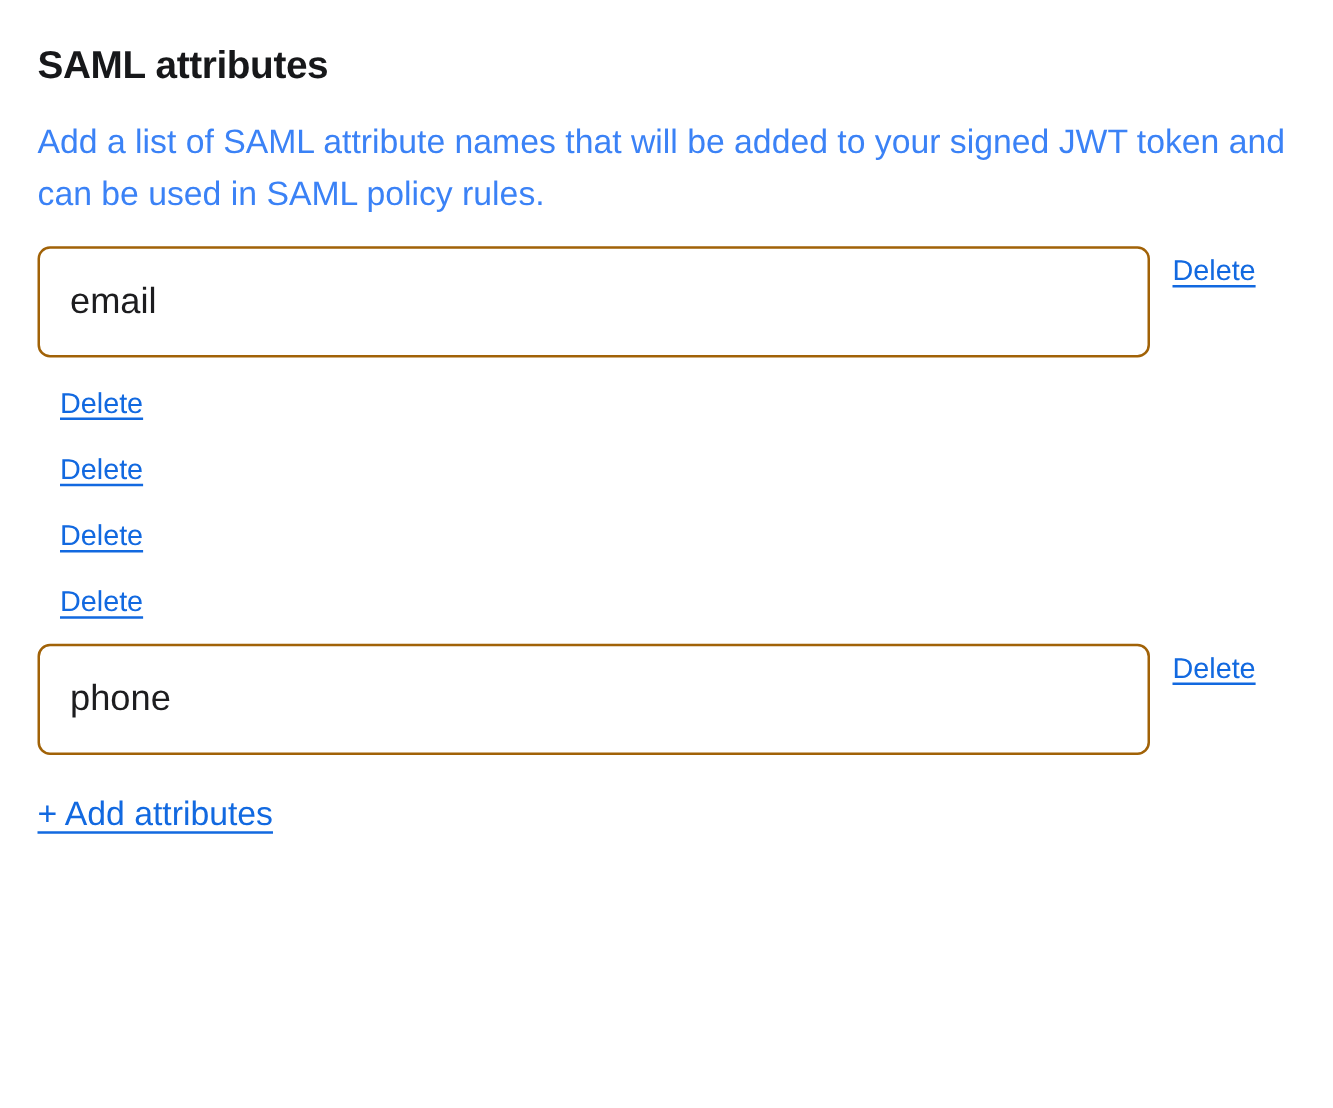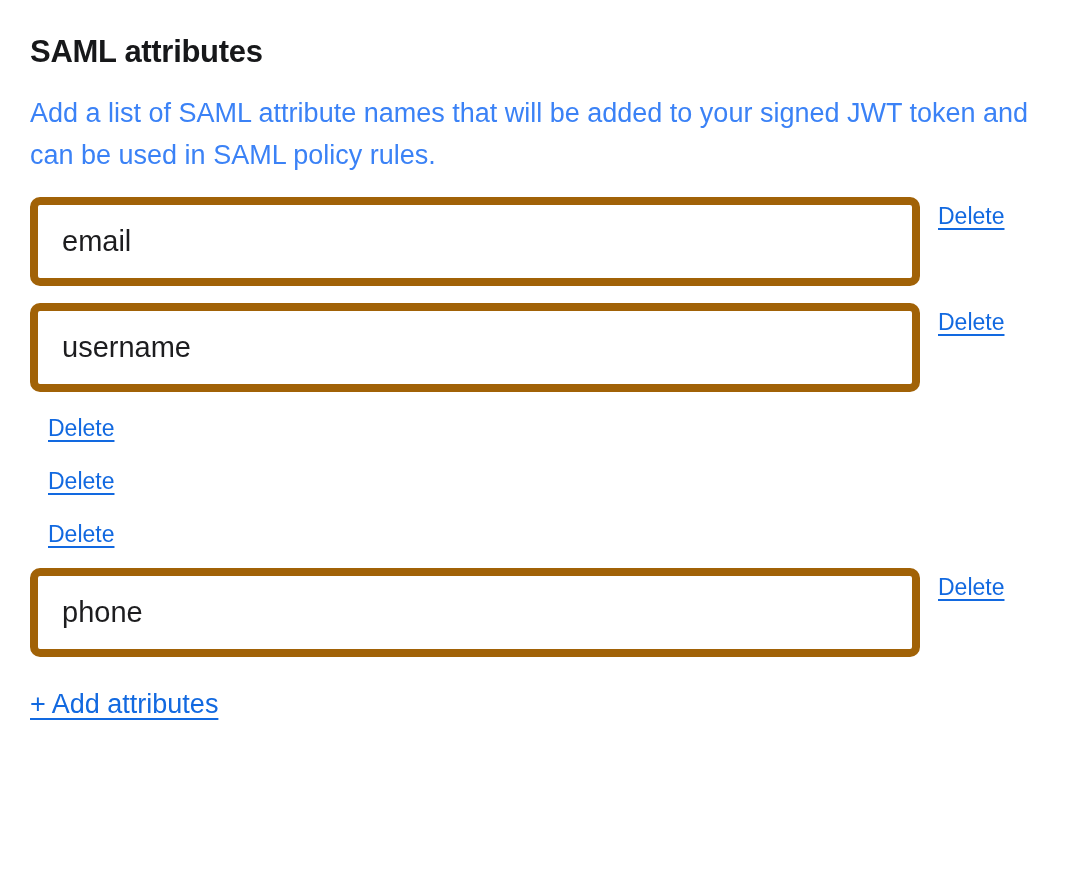--- a/index.html
+++ b/index.html
@@ -31,21 +31,21 @@
     color: #3b82f6;
   }
   .attr-row {
     display: flex;
     align-items: flex-start;
     margin-bottom: 17px;
   }
   input.attr-input {
     width: 890px;
     height: 89px;
-    border: 8px solid #a16207;
+    border: 2px solid #a16207;
     border-radius: 10px;
     background: #ffffff;
     font-family: "Liberation Sans", "DejaVu Sans", sans-serif;
     font-size: 29px;
     color: #1d1d1f;
     padding: 0 20px 0 24px;
     outline: none;
   }
   a.delete-link {
     margin-left: 18px;
@@ -77,21 +77,20 @@
   <h2 class="section-title">SAML attributes</h2>
 
   <p class="section-desc">Add a list of SAML attribute names that will be added to your signed JWT token and can be used in SAML policy rules.</p>
 
   <div class="attr-row">
     <input class="attr-input" type="text" value="email" style="">
     <a class="delete-link">Delete</a>
   </div>
 
   <div class="attr-row">
-    <input class="attr-input" type="text" value="username" style="">
     <a class="delete-link">Delete</a>
   </div>
 
   <div class="attr-row">
     <a class="delete-link">Delete</a>
   </div>
 
   <div class="attr-row">
     <a class="delete-link">Delete</a>
   </div>

